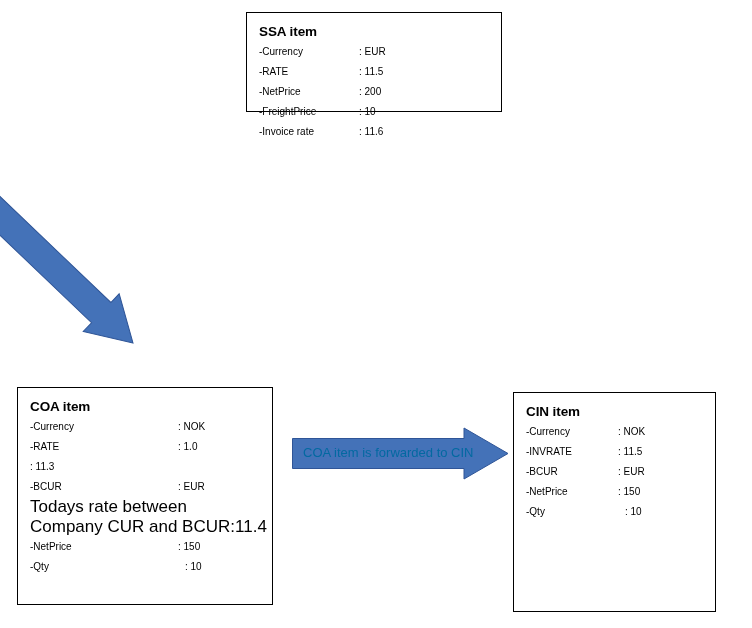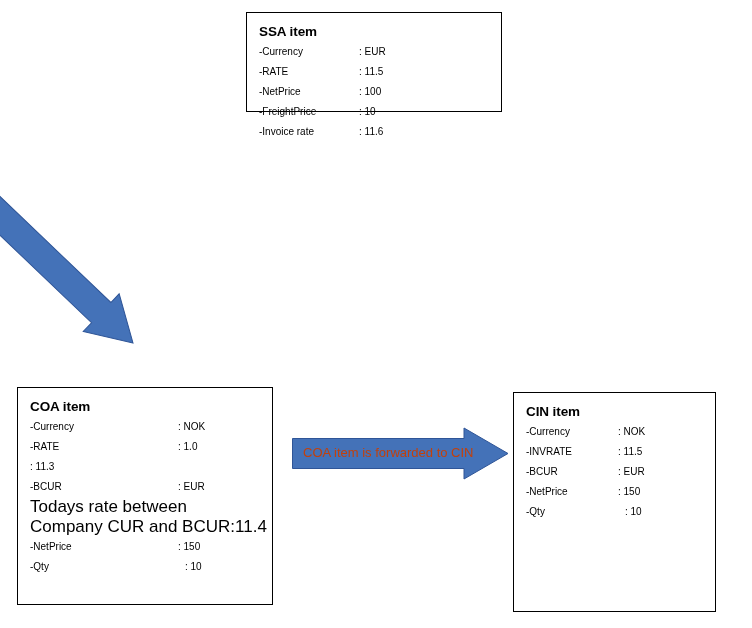--- a/index.html
+++ b/index.html
@@ -97,21 +97,21 @@
     <div class="field-row">
       <span class="field-key">-Currency</span>
       <span class="field-val">: EUR</span>
     </div>
     <div class="field-row">
       <span class="field-key">-RATE</span>
       <span class="field-val">: 11.5</span>
     </div>
     <div class="field-row">
       <span class="field-key">-NetPrice</span>
-      <span class="field-val">: 100</span>
+      <span class="field-val">: 200</span>
     </div>
     <div class="field-row">
       <span class="field-key">-FreightPrice</span>
       <span class="field-val">: 10</span>
     </div>
     <div class="field-row">
       <span class="field-key">-Invoice rate</span>
       <span class="field-val">: 11.6</span>
     </div>
   </div>
@@ -177,15 +177,15 @@
 
     <g transform="translate(133,343) rotate(-136.3)">
       <polygon class="arrow-shape" points="0,0 44,-26 44,-14 266,-14 266,14 44,14 44,26" style="fill: rgb(68, 114, 184); stroke: rgb(47, 85, 151);"></polygon>
     </g>
   </svg>
   <div class="arrow-label" id="arrow-diagonal-label" style="left: 167px; top: 348px; transform: rotate(-43.7deg); color: rgb(255, 255, 255);">COA item has assignment from SSA item</div>
 
   <svg class="arrow-svg" id="arrow-horizontal-svg" style="left:292px; top:427px;" width="218" height="54" viewBox="0 0 218 54">
     <polygon class="arrow-shape" points="0.5,11.5 172,11.5 172,1 216,26.5 172,52 172,41.5 0.5,41.5" style="fill: rgb(68, 114, 184); stroke: rgb(47, 85, 151);"></polygon>
   </svg>
-  <div class="arrow-label" id="arrow-horizontal-label" style="left: 303px; top: 446px; color: #c2410c;">COA item is forwarded to CIN</div>
+  <div class="arrow-label" id="arrow-horizontal-label" style="left: 303px; top: 446px; color: #0369a1;">COA item is forwarded to CIN</div>
 
 </div>
 
 </body></html>

